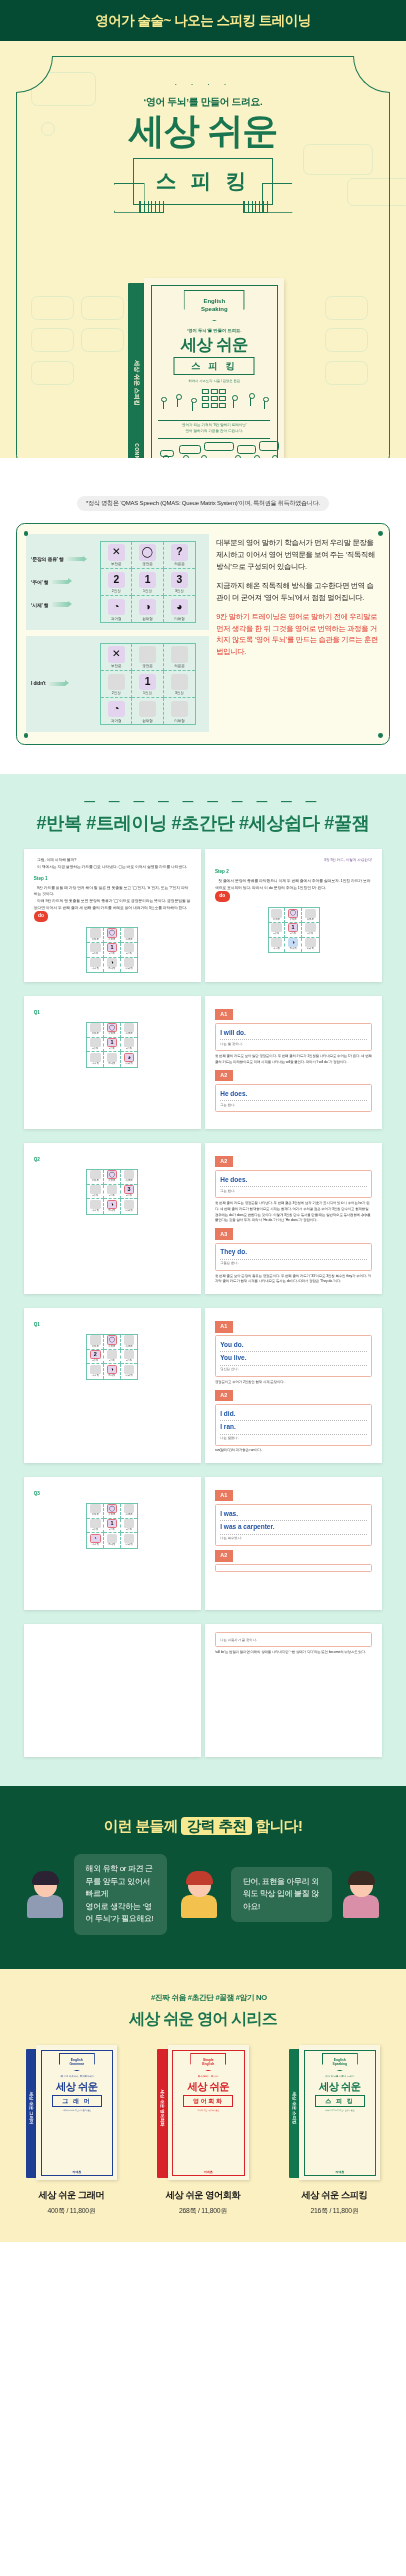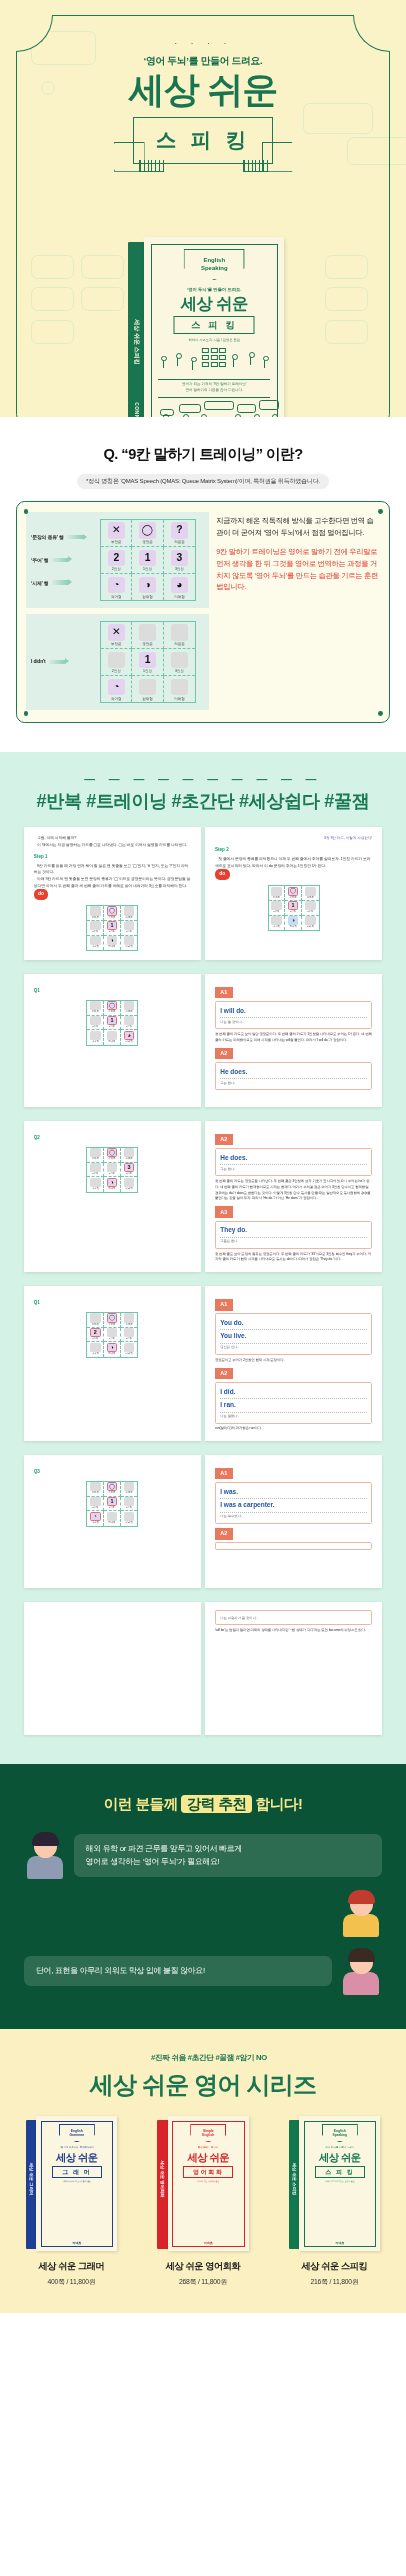--- a/index.html
+++ b/index.html
@@ -211,34 +211,34 @@
     padding: 1.1px 5.4px; margin: 4.3px 0 2.7px; }
   .ans-box { border: 0.5px solid #f0b6a4; border-radius: 1.6px; padding: 2.7px 4.3px; }
   .ans-en { color:#2255a4; font-size: 6.5px; font-weight: bold; border-bottom: 0.5px dotted #bbb; padding-bottom:1.1px; }
   .ans-ko { font-size: 3.3px; color:#555; margin-top: 1.6px; }
   .ans-p { font-size: 3.4px; line-height:1.7; margin-top:2.7px; letter-spacing:-0.1px; }
 
   
   .recommend { background: #0b5337; padding: 31px 0 34px; }
   .rec-title { text-align:center; font-size: 14.6px; font-weight:bold; color:#f7e98f; letter-spacing:-0.5px; }
   .rec-title mark { background:#f7e98f; color:#0b5337; padding: 1.1px 5.4px; border-radius:3.8px; }
-  .rec-list { width: 358px; margin: 18.4px auto 0; display:flex; flex-direction:column; gap: 10.8px; }
+  .rec-list { width: 358px; margin: 18.4px auto 0; display:flex; flex-direction:row; gap: 10.8px; }
   .rec-item { display:flex; align-items:center; gap: 7.6px; }
   .rec-item.rev { flex-direction: row-reverse; }
   .rec-bubble { flex:1; background:#2e6c51; border-radius: 6.5px; padding: 8.7px 12px;
     color:#ffffff; font-size: 7.9px; line-height:1.6; letter-spacing:-0.3px; }
   .rec-avatar { width: 42px; height: 47px; position: relative; flex: 0 0 42px; }
   .av-head { position:absolute; left:9.8px; top:3.3px; width:23px; height:23px; border-radius:50%; background:#fbc9b0; }
   .av-hair { position:absolute; left:7.6px; top:0; width:27px; height:14px; border-radius:13.5px 13.5px 3.3px 3.3px; background:#2b2233; }
   .av-body { position:absolute; left:3.3px; top:24px; width:36px; height:23px; border-radius:8.7px 8.7px 2.2px 2.2px; }
 
   
   .series { background: #fbf0c2; padding: 24px 0 26px; }
   .series-tags { text-align:center; font-size: 7.6px; font-weight:bold; color:#19754f; letter-spacing:-0.3px;padding-left:12px; }
-  .series-title { text-align:center; margin-top: 6.5px; font-size: 24px; font-weight:bold; color:#19754f; letter-spacing:-0.8px; }
+  .series-title { text-align:center; margin-top: 6.5px; font-size: 16px; font-weight:bold; color:#19754f; letter-spacing:-0.8px; }
   .series-grid { width: 379px; margin: 15px auto 0; display:flex; justify-content:space-between; }
   .sbook { width: 116px; text-align:center; }
   .sbook-img { height: 135px; position: relative; margin: 0 auto; width: 92px; }
   .sb-spine { position:absolute; left:0; top:3.3px; width:10.8px; height:129px; border-radius:1.1px 0 0 1.1px; }
   .sb-spine span { position:absolute; left:50%; top:46%; transform:translate(-50%,-50%) rotate(90deg);
     white-space:nowrap; color:#fff; font-size:4.3px; font-weight:bold; }
   .sb-face { position:absolute; left:10.8px; top:0; width:81px; height:135px; background:#fbf6e0;
     box-shadow: 1.1px 1.1px 3.3px rgba(0,0,0,.15); }
   .sb-inner { position:absolute; inset:4.3px; border:0.8px solid currentColor; }
   .sb-badge { position:absolute; left:50%; transform:translateX(-50%); top:7.6px; width:36px; height:18.4px;
@@ -255,20 +255,23 @@
   .sb-art { position:absolute; top:70px; left:8.7px; right:8.7px; height:39px; }
   .sb-pub { position:absolute; bottom:6.5px; width:100%; text-align:center; font-size:3px; font-weight:bold; }
   .sbook-name { margin-top: 8.7px; font-size: 9.2px; font-weight:bold; color:#1a1a1a; letter-spacing:-0.4px; }
   .sbook-meta { margin-top: 3.8px; font-size: 6.8px; color:#333333; letter-spacing:-0.2px; }
 </style>
 </head>
 <body>
 
 <div class="page">
 
+  <div class="top-strip">
+    <div class="top-strip-text">영어가 술술~ 나오는 스피킹 트레이닝</div>
+  </div>
 
   <div class="hero">
     <div class="hero-bg-deco">
       <div class="bubble-ghost" style="left:31px;top:31px;width:65px;height:34px;"></div>
       <div class="bubble-ghost" style="left:303px;top:103px;width:70px;height:31px;"></div>
       <div class="bubble-ghost" style="left:347px;top:137px;width:65px;height:28px;"></div>
       <div class="figure-ghost" style="left:41px;top:81px;width:14px;height:14px;"></div>
       <div class="bubble-ghost" style="left:31px;top:255px;width:43px;height:24px;"></div>
       <div class="bubble-ghost" style="left:31px;top:287px;width:43px;height:24px;"></div>
       <div class="bubble-ghost" style="left:31px;top:320px;width:43px;height:24px;"></div>
@@ -352,21 +355,20 @@
           <div class="stick" style="left:95px;top:14px;"></div>
           <div class="stick" style="left:113px;top:14px;"></div>
         </div>
 
       </div>
     </div>
   </div>
 
 
   <div class="qsec">
-    <div class="q-title">Q. “9칸 말하기 트레이닝” 이란?</div>
     <div class="q-note">*정식 명칭은 ‘QMAS Speech (QMAS: Queue Matrix System)’이며, 특허권을 취득하였습니다.</div>
 
     <div class="q-card">
       <span class="dot-corner tl"></span>
       <span class="dot-corner tr"></span>
       <span class="dot-corner bl"></span>
       <span class="dot-corner br"></span>
 
       <div class="q-left">
         <div class="panel">
@@ -472,20 +474,21 @@
               </div>
               <div class="cell">
                 <div class="chip blank"></div>
                 <small>미래형</small>
               </div>
             </div>
         </div>
       </div>
 
       <div class="q-right">
+        <div class="q-para">대부분의 영어 말하기 학습서가 먼저 우리말 문장을 제시하고 이어서 영어 번역문을 보여 주는 ‘직독직해 방식’으로 구성되어 있습니다.</div>
         <div class="q-para">지금까지 해온 직독직해 방식을 고수한다면 번역 습관이 더 굳어져 ‘영어 두뇌’에서 점점 멀어집니다.</div>
         <div class="q-para red">9칸 말하기 트레이닝은 영어로 말하기 전에 우리말로 먼저 생각을 한 뒤 그것을 영어로 번역하는 과정을 거치지 않도록 ‘영어 두뇌’를 만드는 습관을 기르는 훈련법입니다.</div>
       </div>
     </div>
   </div>
 
   <div class="preview">
     <div class="dash-row">— — — — — — — — — —</div>
     <div class="hash-row">#반복  #트레이닝 #초간단 #세상쉽다 #꿀잼</div>
     <div id="spreads">

